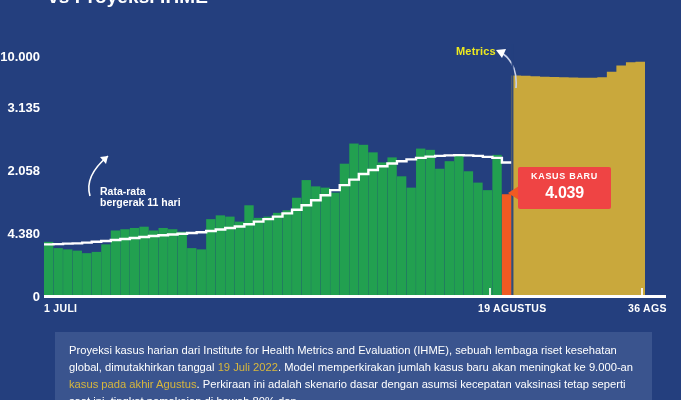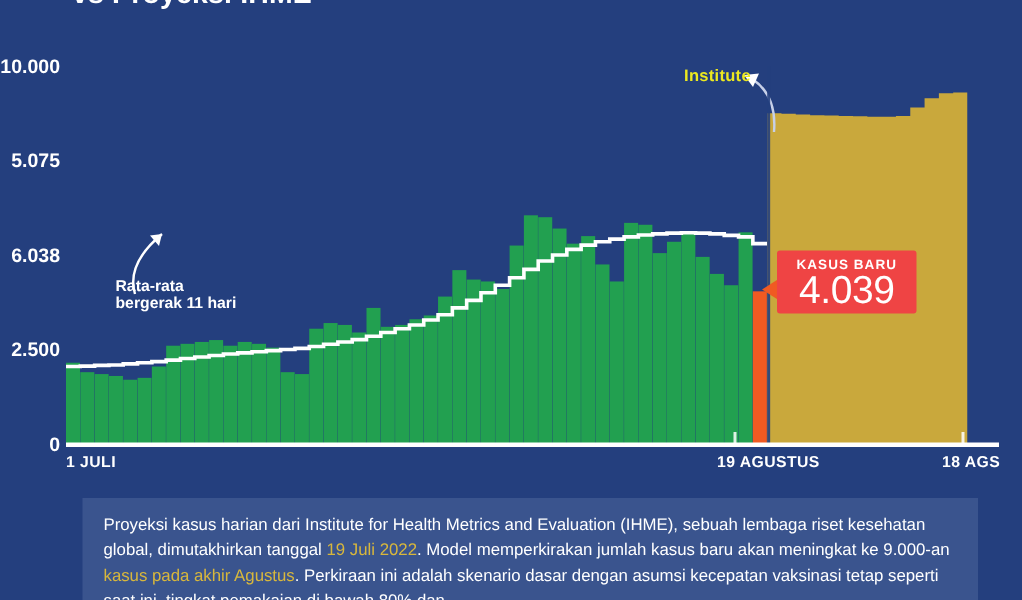--- a/index.html
+++ b/index.html
@@ -40,42 +40,42 @@
     font-size:10.5px;font-weight:bold;color:#FFFFFF;
     white-space:nowrap;letter-spacing:.3px;
   }
   .xtick.t0{left:44px;}
   .xtick.t1{left:478px;}
   .xtick.t2{left:628px;}
   .tickmark{position:absolute;top:288px;width:2px;height:8px;background:#FFFFFF;opacity:.85;}
 
   
   .ann-avg{
-    position:absolute;left:77px;top:186px;
+    position:absolute;left:100px;top:186px;
     font-size:10.5px;font-weight:bold;color:#FFFFFF;
     line-height:11px;white-space:nowrap;
   }
   .ann-proj{
     position:absolute;left:456px;top:45px;
     font-size:11px;font-weight:bold;color:#EDE91F;
     white-space:nowrap;letter-spacing:.2px;
   }
 
   
   .badge{
     position:absolute;left:518px;top:167px;width:93px;height:42px;
     background:#ef4444;border-radius:2px;
     display:flex;flex-direction:column;align-items:center;justify-content:center;
   }
   .badge .lbl{
     font-size:9px;font-weight:bold;color:#FFFFFF;letter-spacing:.7px;
     line-height:10px;
   }
   .badge .val{
-    font-size:26px;font-weight:normal;color:#FFFFFF;line-height:24px;
+    font-size:16px;font-weight:bold;color:#FFFFFF;line-height:24px;
     letter-spacing:-.3px;
   }
   .badge-tail{
     position:absolute;left:508px;top:186px;width:0;height:0;
     border-top:7px solid transparent;border-bottom:7px solid transparent;
     border-right:11px solid #F05A22;
   }
 
   
   .caption{
@@ -87,24 +87,24 @@
   .hl{color:#D8B73C;text-align:right;}
 </style>
 </head>
 <body>
 
 <div id="stage">
 
   <div class="title">vs Proyeksi IHME</div>
 
   <div class="ylabels">
-    <div class="ytick" style="top:0px;">10.000</div>
-    <div class="ytick" style="top:63px;">5.075</div>
-    <div class="ytick" style="top:126px;">6.038</div>
-    <div class="ytick" style="top:189px;">2.500</div>
+    <div class="ytick" style="top:12px;">10.000</div>
+    <div class="ytick" style="top:63px;">3.135</div>
+    <div class="ytick" style="top:126px;">2.058</div>
+    <div class="ytick" style="top:189px;">4.380</div>
     <div class="ytick" style="top:252px;">0</div>
   </div>
 
   <div class="plot">
     <svg class="chart" id="chartsvg" width="601" height="252" viewBox="0 0 601 252">
         <path d="M 467.44444444444446 252 L 467.44444444444446 31.5 L 476.984126984127 31.5 L 476.984126984127 31.75200000000001 L 486.5238095238095 31.75200000000001 L 486.5238095238095 32.256 L 496.06349206349205 32.256 L 496.06349206349205 32.75999999999999 L 505.6031746031746 32.75999999999999 L 505.60317460317464 33.012 L 515.1428571428572 33.012 L 515.1428571428571 33.26400000000001 L 524.6825396825396 33.26400000000001 L 524.6825396825398 33.51599999999999 L 534.2222222222223 33.51599999999999 L 534.2222222222222 33.768 L 543.7619047619047 33.768 L 543.7619047619048 33.768 L 553.3015873015873 33.768 L 553.3015873015873 33.26400000000001 L 562.8412698412699 33.26400000000001 L 562.8412698412699 27.72 L 572.3809523809524 27.72 L 572.3809523809524 21.419999999999987 L 581.9206349206349 21.419999999999987 L 581.9206349206349 18.143999999999977 L 591.4603174603175 18.143999999999977 L 591.4603174603175 17.639999999999986 L 601 17.639999999999986 L 601 252 Z" fill="#C9A83C"></path>
         <rect x="0.00" y="197.82" width="9.34" height="54.18" fill="#22A050"></rect>
         <rect x="9.54" y="204.12" width="9.34" height="47.88" fill="#22A050"></rect>
         <rect x="19.08" y="205.38" width="9.34" height="46.62" fill="#22A050"></rect>
         <rect x="28.62" y="206.64" width="9.34" height="45.36" fill="#22A050"></rect>
@@ -161,28 +161,28 @@
         <rect x="467.44" y="0" width="2" height="252" fill="#243F7E" opacity="0.9"></rect>
       </svg>
   </div>
 
   <div class="xaxis-line"></div>
   <div class="tickmark" style="left:489px;"></div>
   <div class="tickmark" style="left:641px;"></div>
 
   <div class="xtick t0">1 JULI</div>
   <div class="xtick t1">19 AGUSTUS</div>
-  <div class="xtick t2">18 AGS</div>
+  <div class="xtick t2">36 AGS</div>
 
   <div class="ann-avg">
     <div>Rata-rata</div>
     <div>bergerak 11 hari</div>
   </div>
 
-  <div class="ann-proj">Institute</div>
+  <div class="ann-proj">Metrics</div>
 
   <div class="badge-tail"></div>
   <div class="badge">
     <div class="lbl">KASUS BARU</div>
     <div class="val">4.039</div>
   </div>
 
   <div class="caption">
     <span>Proyeksi kasus harian dari Institute for Health Metrics and Evaluation (IHME), sebuah lembaga riset kesehatan  global, dimutakhirkan tanggal </span><span class="hl">19 Juli 2022</span><span>. Model memperkirakan jumlah kasus baru akan meningkat ke 9.000-an </span><span class="hl">kasus pada akhir Agustus</span><span>. Perkiraan ini adalah skenario dasar dengan asumsi kecepatan vaksinasi tetap seperti saat ini, tingkat pemakaian di bawah 80% dan</span>
   </div>

